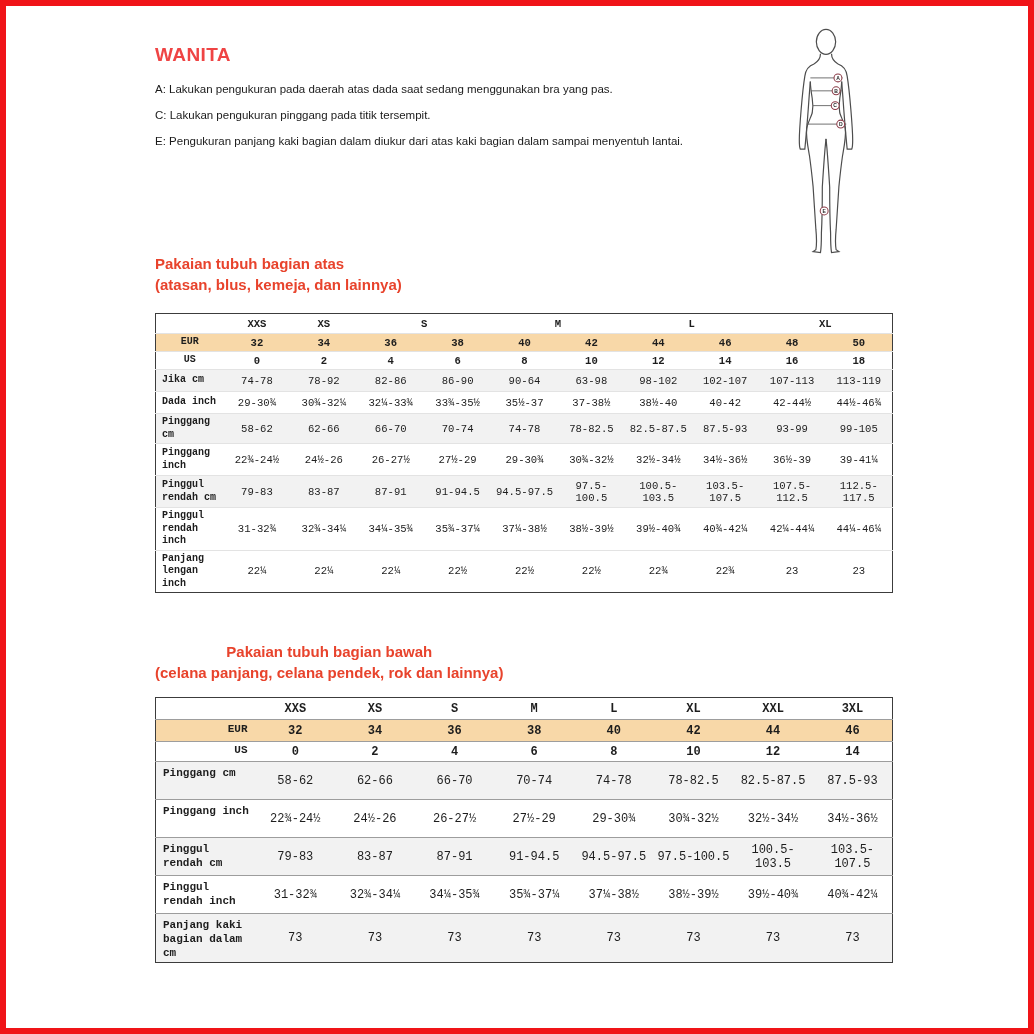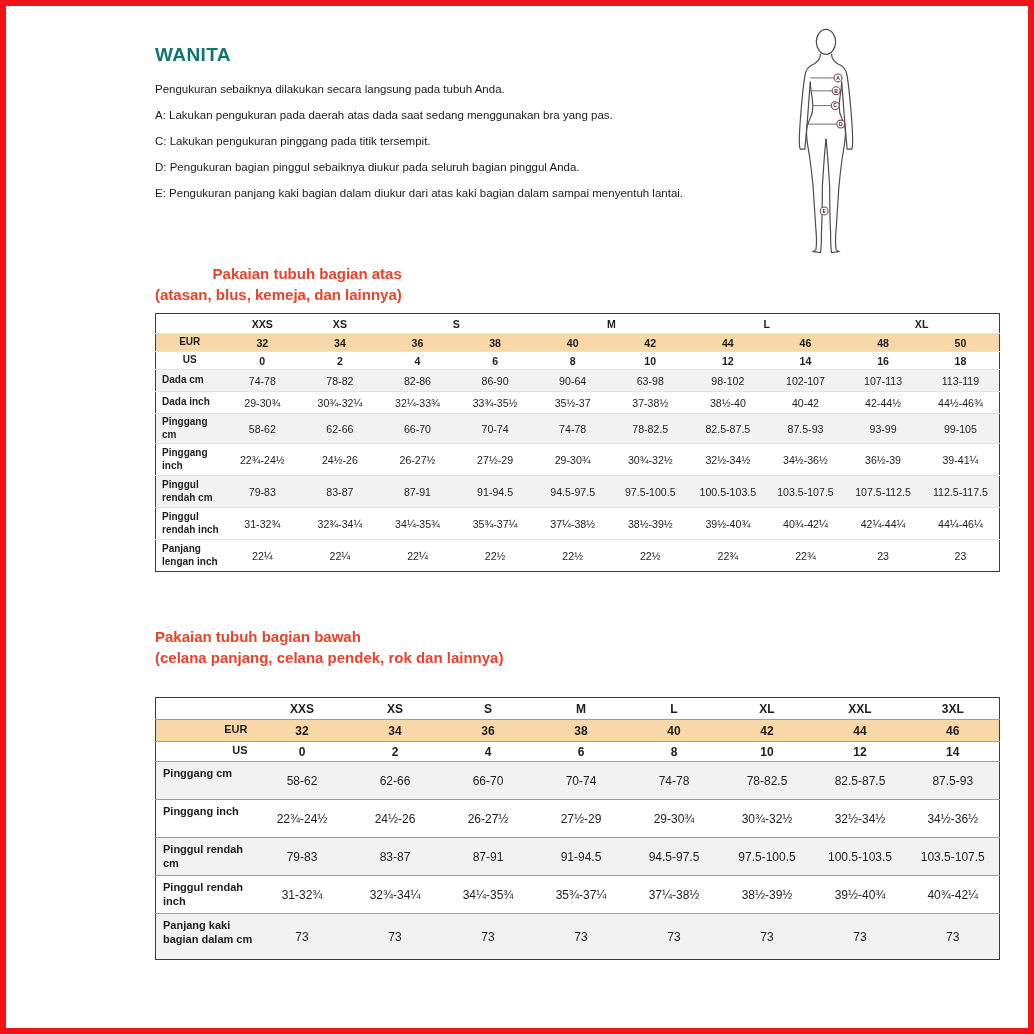--- a/index.html
+++ b/index.html
@@ -2,28 +2,28 @@
 <html style="--border-red: #f01418; --heading-red: #e8432c; --eur-row-bg: #f8d8a8; --stripe-bg: #f2f2f2;"><head>
 <meta charset="utf-8">
 <style>
   * { box-sizing: border-box; }
   html,body { margin:0; padding:0; }
   body {
     width:1034px; height:1034px; position:relative; background:#ffffff;
     font-family:"Liberation Sans", sans-serif; color:#1d1d1d; overflow:hidden;
   }
   .frame { position:absolute; inset:0; border:6px solid var(--border-red,#f01418); pointer-events:none; z-index:50; }
-  .title { position:absolute; left:155px; top:44px; font-size:19px; font-weight:bold; letter-spacing:.4px; color:#0f766e; }
+  .title { position:absolute; left:155px; top:44px; font-size:19px; font-weight:bold; letter-spacing:.4px; color:#ef4444; }
   .bodytext { position:absolute; left:155px; top:76px; width:615px; font-size:11.5px; line-height:26px; color:#1a1a1a; }
   .sec { position:absolute; left:155px; color:var(--heading-red,#e8432c); font-weight:bold; font-size:15px; line-height:21px; }
-  .sec1 { top:263px;text-align:right; }
-  .sec2 { top:626px; }
+  .sec1 { top:253px; }
+  .sec2 { top:641px;text-align:center; }
   .figure { position:absolute; left:780px; top:28px; width:92px; height:231px; }
 
-  table.tbl { position:absolute; left:155px; width:845px; border-collapse:collapse; table-layout:fixed; border:1px solid #3c3c3c; background:#fff; }
+  table.tbl { position:absolute; left:155px; width:738px; border-collapse:collapse; table-layout:fixed; border:1px solid #3c3c3c; background:#fff;font-family:Liberation Mono, monospace; }
   .tbl th,.tbl td { font-weight:normal; text-align:center; vertical-align:middle; padding:2px 2px; overflow:hidden; }
   .tbl .rowlabel { text-align:left; padding-left:6px; font-weight:bold; line-height:1.25; }
   tr.eur { background:var(--eur-row-bg,#f8d8a8); }
   tr.stripe { background:var(--stripe-bg,#f2f2f2); }
   tr.eur td, tr.us td, tr.size-row th, tr.hdr th { font-weight:bold; }
 
   .tbl-upper { top:313px; font-size:10.6px; }
   .tbl-upper .rowlabel { font-size:10px; }
   .tbl-upper tr { height:22px; border-bottom:1px solid #e3e3e3; }
   .tbl-upper tr:last-child { border-bottom:none;margin-top:47px; }
@@ -44,24 +44,22 @@
   .tbl-lower tr.lblright .rowlabel { text-align:right; padding-right:8px; vertical-align:middle; padding-top:0; }
 </style>
 </head>
 <body>
 
 <div class="frame"></div>
 
 <div class="title">WANITA</div>
 
 <div class="bodytext">
-  <div>Pengukuran sebaiknya dilakukan secara langsung pada tubuh Anda.</div>
   <div>A: Lakukan pengukuran pada daerah atas dada saat sedang menggunakan bra yang pas.</div>
   <div>C: Lakukan pengukuran pinggang pada titik tersempit.</div>
-  <div>D: Pengukuran bagian pinggul sebaiknya diukur pada seluruh bagian pinggul Anda.</div>
   <div>E: Pengukuran panjang kaki bagian dalam diukur dari atas kaki bagian dalam sampai menyentuh lantai.</div>
 </div>
 
 <svg class="figure" viewBox="0 0 100 250" preserveAspectRatio="none">
   <g stroke="#4d4d4d" fill="none" stroke-width="1.3">
     <ellipse cx="50" cy="15" rx="10.5" ry="13.5"></ellipse>
     <path d="M44,28 C44,33 42,36 37,39"></path>
     <path d="M56,28 C56,33 58,36 63,39"></path>
     <path d="M37,39 C31,41 28,45 27,52 C25,64 24,76 23,88 C22,100 21,112 21,121 C21,126 21,129 22,131 L27,131 C28,121 29,109 30,97 C31,85 32,68 33,58"></path>
     <path d="M63,39 C69,41 72,45 73,52 C75,64 76,76 77,88 C78,100 79,112 79,121 C79,126 79,129 78,131 L73,131 C72,121 71,109 70,97 C69,85 68,68 67,58"></path>
@@ -137,23 +135,23 @@
         <td>4</td>
         <td>6</td>
         <td>8</td>
         <td>10</td>
         <td>12</td>
         <td>14</td>
         <td>16</td>
         <td>18</td>
       </tr>
       <tr class="stripe">
-        <th class="rowlabel">Dada cm</th>
+        <th class="rowlabel">Jika cm</th>
         <td>74-78</td>
-        <td>78-82</td>
+        <td>78-92</td>
         <td>82-86</td>
         <td>86-90</td>
         <td>90-64</td>
         <td>63-98</td>
         <td>98-102</td>
         <td>102-107</td>
         <td>107-113</td>
         <td>113-119</td>
       </tr>
       <tr>

